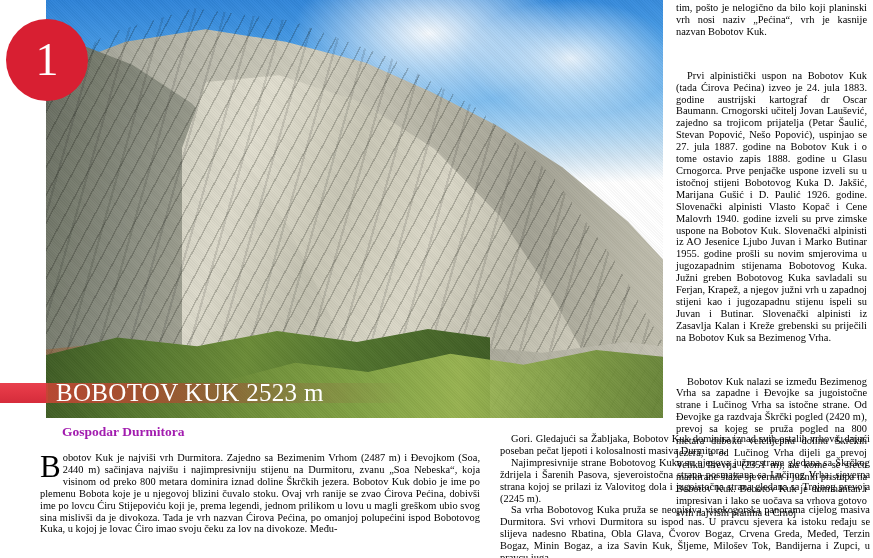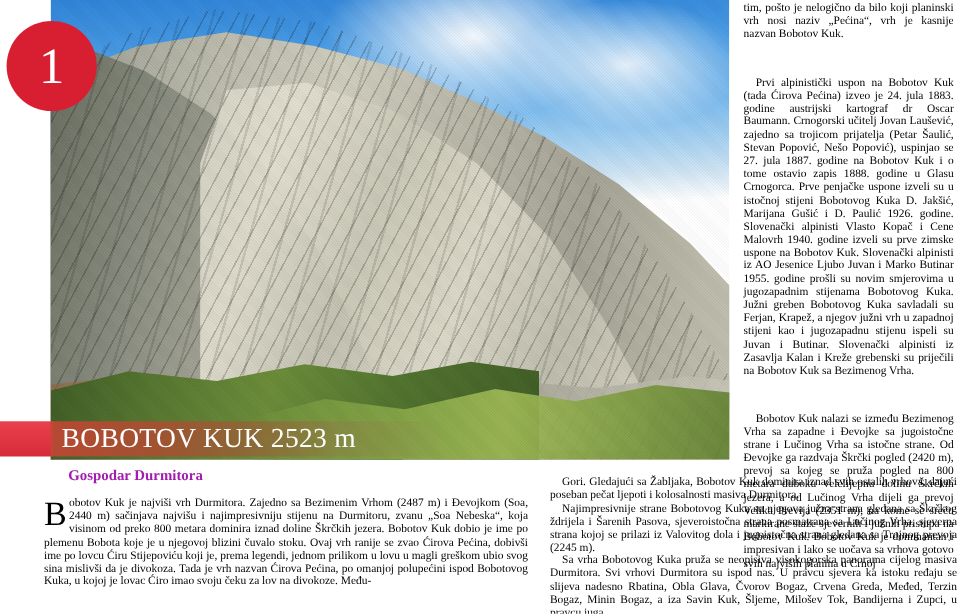--- a/index.html
+++ b/index.html
@@ -130,21 +130,21 @@
     line-height: 1;
     z-index: 6;
   }
 
   
   .title-banner {
     position: absolute;
     left: 0px;
     top: 383px;
     width: 400px;
-    height: 32px;
+    height: 20px;
     z-index: 5;
     display: flex;
     align-items: center;
     text-align: right;
   }
   .banner-red {
     position: absolute;
     left: 0; top: 0;
     width: 48px; height: 100%;
     background: linear-gradient(180deg, #e8414e 0%, #e23644 45%, #d52c3b 100%);

